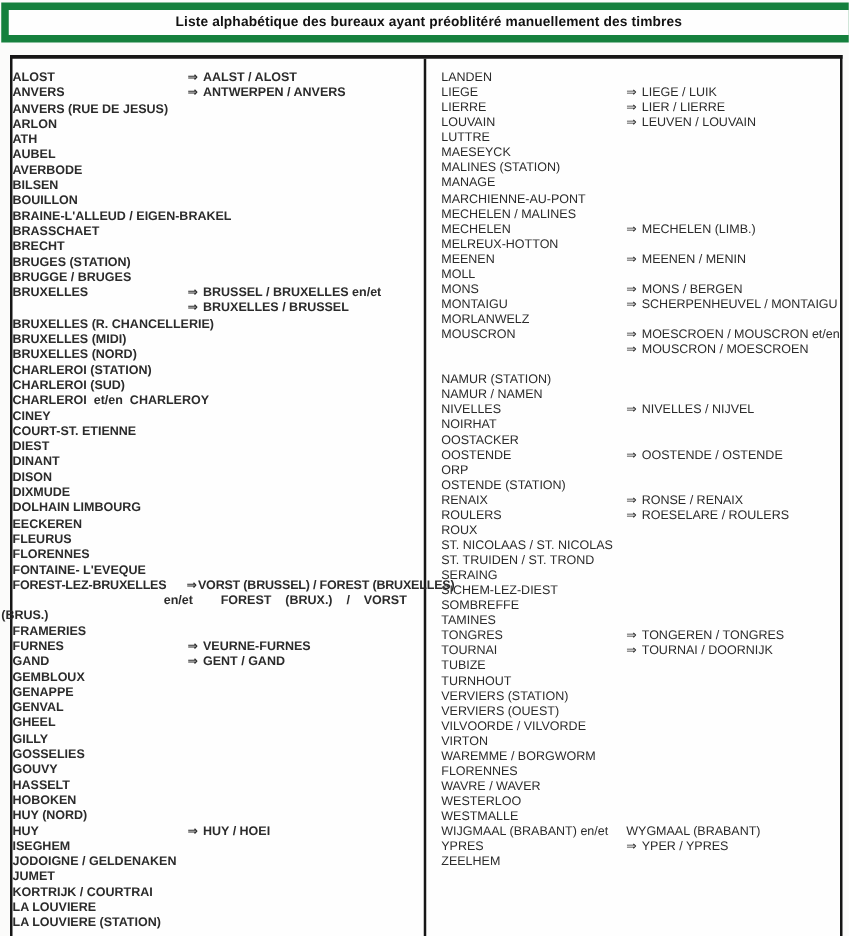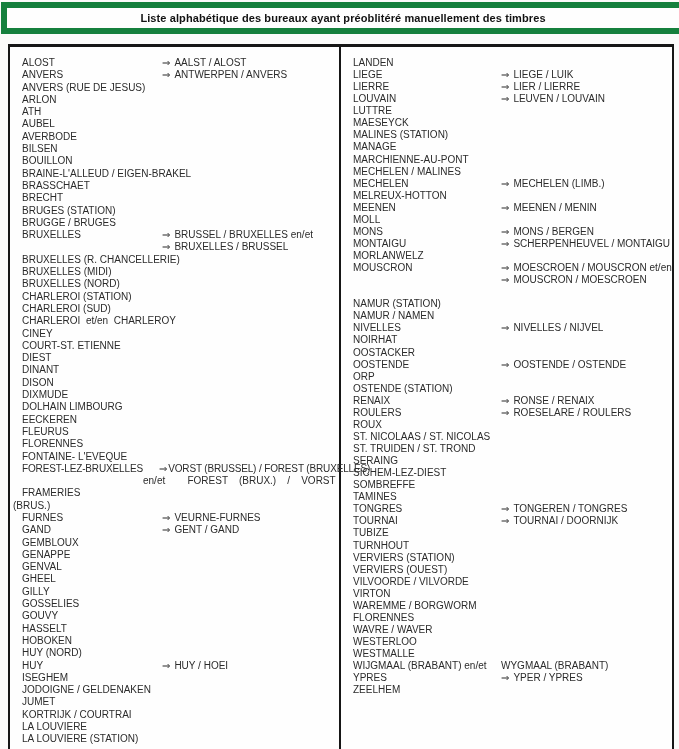--- a/index.html
+++ b/index.html
@@ -30,21 +30,21 @@
     background:#fefefe;
   }
   .divider {
     position:absolute; left:329px; top:0; bottom:0; width:2px;
     background:#161616;
   }
   .col {
     position:absolute; top:10px;
     font-size:10px; color:#2b2b2b;
   }
-  .col-left  { left:12px;  width:315px; }
+  .col-left  { left:0;  width:315px;font-weight:bold; }
   .col-right { left:343px; width:312px; }
   .row { position:relative; }
   .col-left  .row { height:12.31px; line-height:12.31px; }
   .col-right .row { height:12.07px; line-height:12.07px; }
   .row .name { position:absolute; left:0; top:0; white-space:pre; }
   .row .alias { position:absolute; top:0; white-space:pre; }
   .col-left  .row .alias { left:140px; }
   .col-right .row .alias { left:148px; }
   .row .arrow { margin-right:4px; }
   
@@ -200,25 +200,25 @@
   </div>
       <div class="row inline">
     <span class="name">FOREST-LEZ-BRUXELLES</span>
     <span class="alias"><span class="arrow">⇒</span><span class="alias-text">VORST (BRUSSEL) / FOREST (BRUXELLES)</span></span>
   </div>
       <div class="row wrap">
     <span class="name"></span>
     <span class="alias"><span class="alias-text">en/et        FOREST    (BRUX.)    /    VORST</span></span>
   </div>
       <div class="row">
+    <span class="name outdent">(BRUS.)</span>
+
+  </div>
+      <div class="row">
     <span class="name">FRAMERIES</span>
-
-  </div>
-      <div class="row">
-    <span class="name outdent">(BRUS.)</span>
 
   </div>
       <div class="row">
     <span class="name">FURNES</span>
     <span class="alias"><span class="arrow">⇒</span><span class="alias-text">VEURNE-FURNES</span></span>
   </div>
       <div class="row">
     <span class="name">GAND</span>
     <span class="alias"><span class="arrow">⇒</span><span class="alias-text">GENT / GAND</span></span>
   </div>

